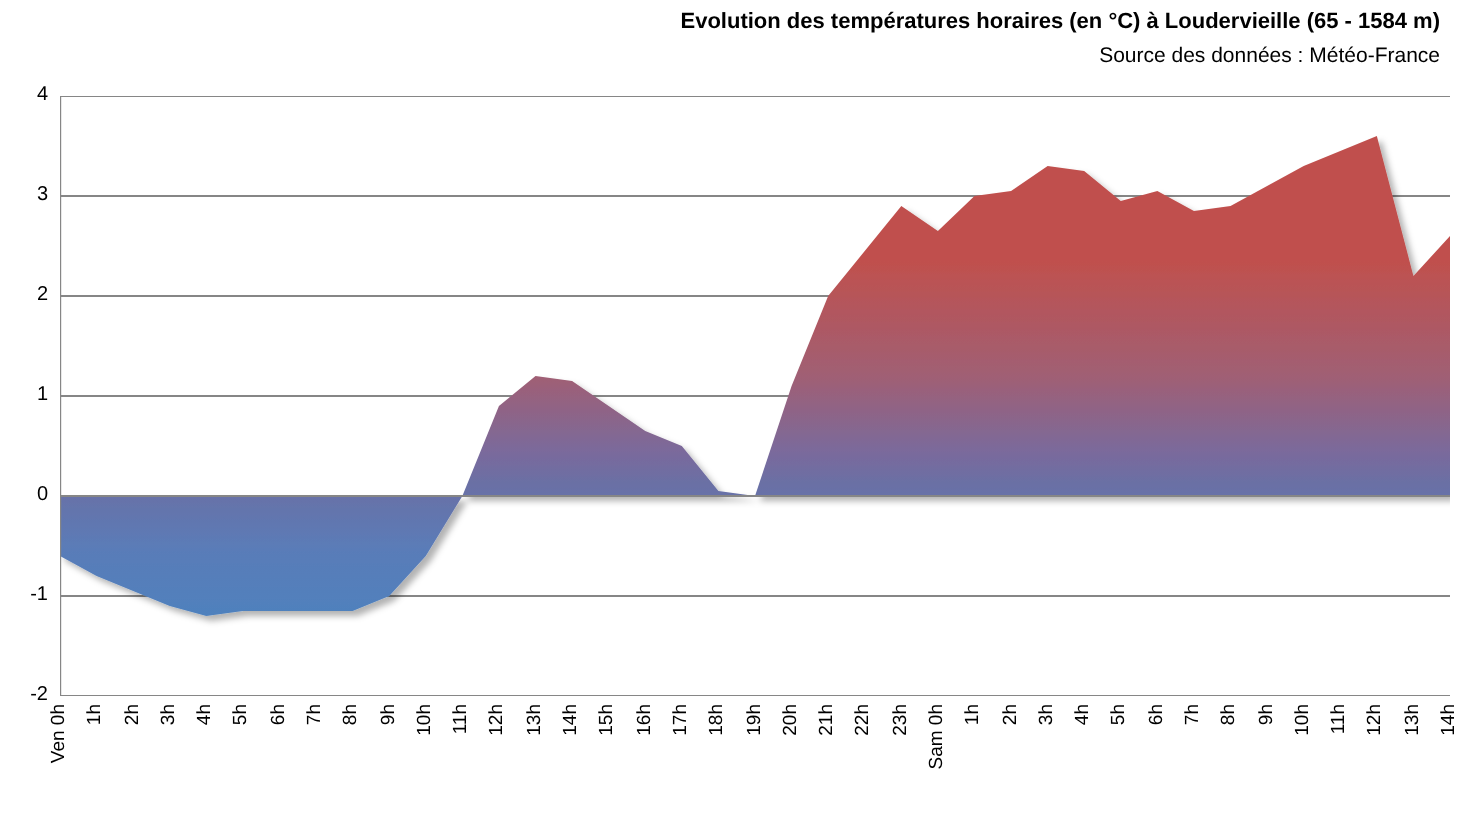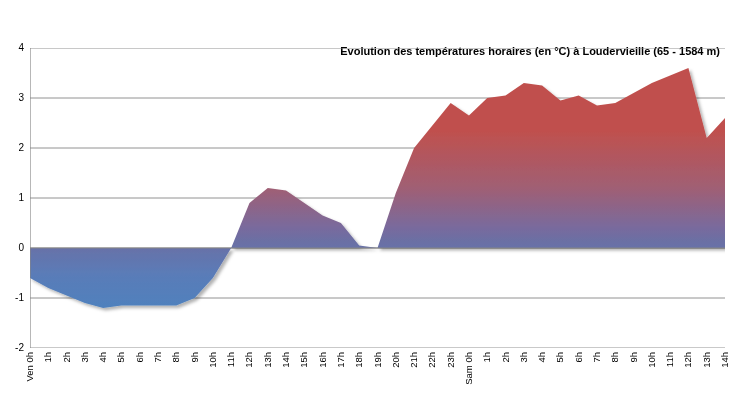--- a/index.html
+++ b/index.html
@@ -22,21 +22,20 @@
     height: 410px;
   }
 
   
   .title-block {
     position: absolute;
     right: 10px;
     top: 4px;
     text-align: right;
     width: 720px;
-    margin-top: 40px;
   }
   .chart-title {
     font-size: 11px;
     font-weight: bold;
     color: #000000;
     line-height: 15px;
     white-space: nowrap;
   }
   .chart-subtitle {
     font-size: 10.5px;
@@ -103,20 +102,21 @@
     font-size: 9.5px;
   }
 </style>
 </head>
 <body>
 
 <div id="chart-root">
 
   <div class="title-block">
     <div class="chart-title">Evolution des températures horaires (en °C) à Loudervieille (65 - 1584 m)</div>
+    <div class="chart-subtitle">Source des données : Météo-France</div>
   </div>
 
   <div class="y-axis-labels">
       <div class="y-tick-label" style="top: 0px;">4</div>
       <div class="y-tick-label" style="top: 50px;">3</div>
       <div class="y-tick-label" style="top: 100px;">2</div>
       <div class="y-tick-label" style="top: 150px;">1</div>
       <div class="y-tick-label" style="top: 200px;">0</div>
       <div class="y-tick-label" style="top: 250px;">-1</div>
       <div class="y-tick-label" style="top: 300px;">-2</div>

